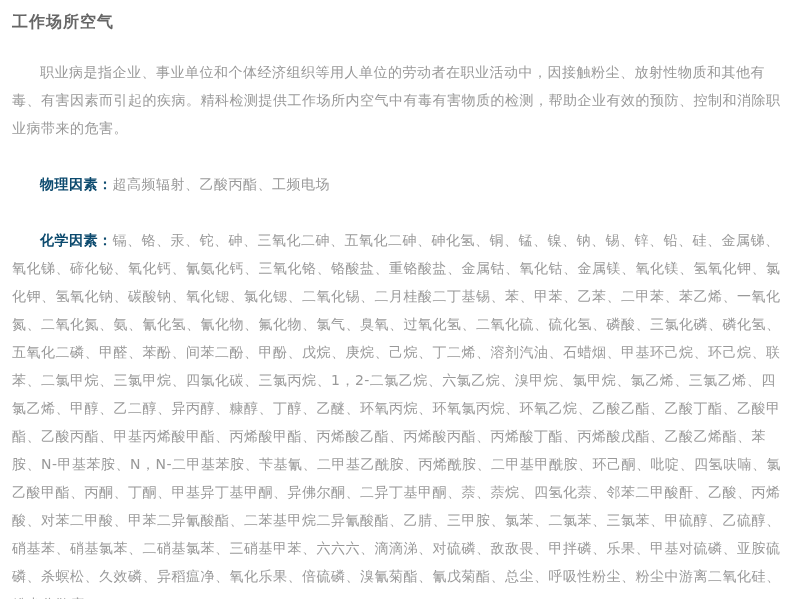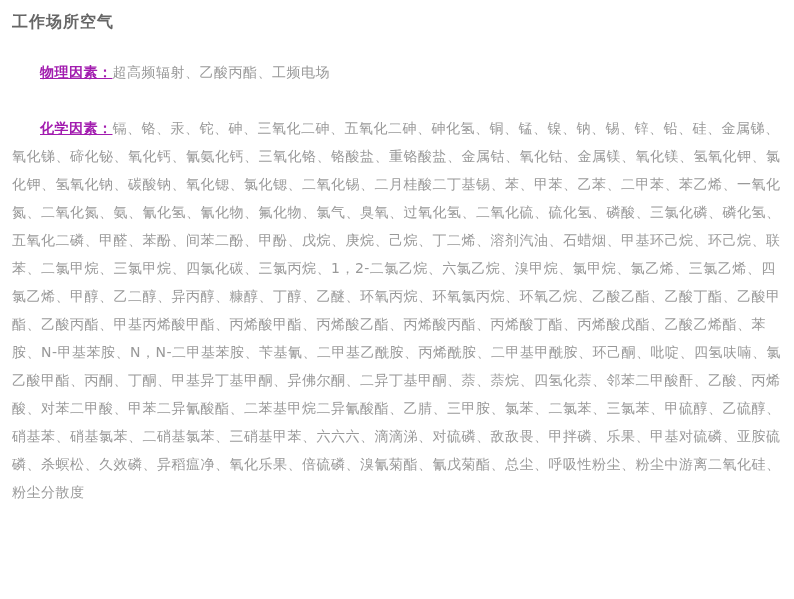--- a/index.html
+++ b/index.html
@@ -30,29 +30,29 @@
     color: #999999;
     line-height: 28px;
     letter-spacing: 0.5px;
     margin: 0 0 28px 0;
     text-indent: 2em;
     text-align: left;
     word-break: break-all;
   }
   .label {
     font-weight: bold;
-    color: #a21caf;
-    text-decoration: underline;
+    color: #0c4a6e;
   }
 </style>
 </head>
 <body>
 
 <div class="page">
 
   <div class="title">工作场所空气</div>
 
+  <p class="para">职业病是指企业、事业单位和个体经济组织等用人单位的劳动者在职业活动中，因接触粉尘、放射性物质和其他有毒、有害因素而引起的疾病。精科检测提供工作场所内空气中有毒有害物质的检测，帮助企业有效的预防、控制和消除职业病带来的危害。</p>
 
   <p class="para"><span class="label">物理因素：</span><span>超高频辐射、乙酸丙酯、工频电场</span></p>
 
   <p class="para"><span class="label">化学因素：</span><span>镉、铬、汞、铊、砷、三氧化二砷、五氧化二砷、砷化氢、铜、锰、镍、钠、锡、锌、铅、硅、金属锑、氧化锑、碲化铋、氧化钙、氰氨化钙、三氧化铬、铬酸盐、重铬酸盐、金属钴、氧化钴、金属镁、氧化镁、氢氧化钾、氯化钾、氢氧化钠、碳酸钠、氧化锶、氯化锶、二氧化锡、二月桂酸二丁基锡、苯、甲苯、乙苯、二甲苯、苯乙烯、一氧化氮、二氧化氮、氨、氰化氢、氰化物、氟化物、氯气、臭氧、过氧化氢、二氧化硫、硫化氢、磷酸、三氯化磷、磷化氢、五氧化二磷、甲醛、苯酚、间苯二酚、甲酚、戊烷、庚烷、己烷、丁二烯、溶剂汽油、石蜡烟、甲基环己烷、环己烷、联苯、二氯甲烷、三氯甲烷、四氯化碳、三氯丙烷、1，2-二氯乙烷、六氯乙烷、溴甲烷、氯甲烷、氯乙烯、三氯乙烯、四氯乙烯、甲醇、乙二醇、异丙醇、糠醇、丁醇、乙醚、环氧丙烷、环氧氯丙烷、环氧乙烷、乙酸乙酯、乙酸丁酯、乙酸甲酯、乙酸丙酯、甲基丙烯酸甲酯、丙烯酸甲酯、丙烯酸乙酯、丙烯酸丙酯、丙烯酸丁酯、丙烯酸戊酯、乙酸乙烯酯、苯胺、N-甲基苯胺、N，N-二甲基苯胺、苄基氰、二甲基乙酰胺、丙烯酰胺、二甲基甲酰胺、环己酮、吡啶、四氢呋喃、氯乙酸甲酯、丙酮、丁酮、甲基异丁基甲酮、异佛尔酮、二异丁基甲酮、萘、萘烷、四氢化萘、邻苯二甲酸酐、乙酸、丙烯酸、对苯二甲酸、甲苯二异氰酸酯、二苯基甲烷二异氰酸酯、乙腈、三甲胺、氯苯、二氯苯、三氯苯、甲硫醇、乙硫醇、硝基苯、硝基氯苯、二硝基氯苯、三硝基甲苯、六六六、滴滴涕、对硫磷、敌敌畏、甲拌磷、乐果、甲基对硫磷、亚胺硫磷、杀螟松、久效磷、异稻瘟净、氧化乐果、倍硫磷、溴氰菊酯、氰戊菊酯、总尘、呼吸性粉尘、粉尘中游离二氧化硅、粉尘分散度</span></p>
 
 </div>
 
 </body></html>

